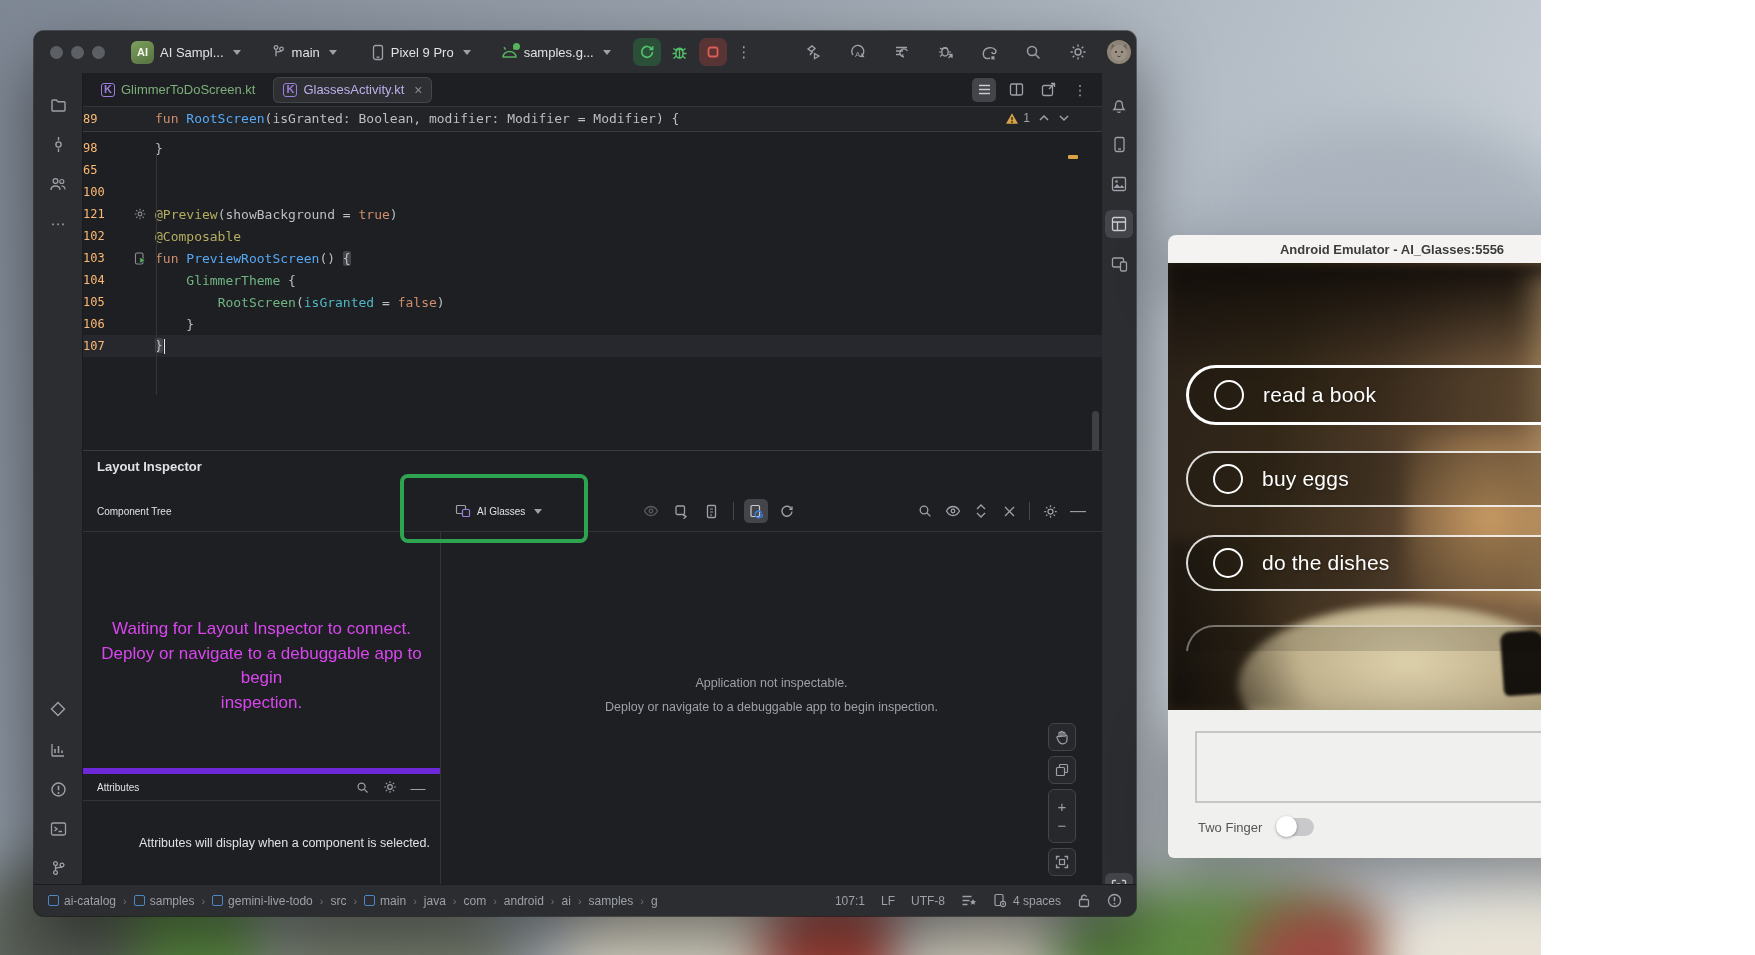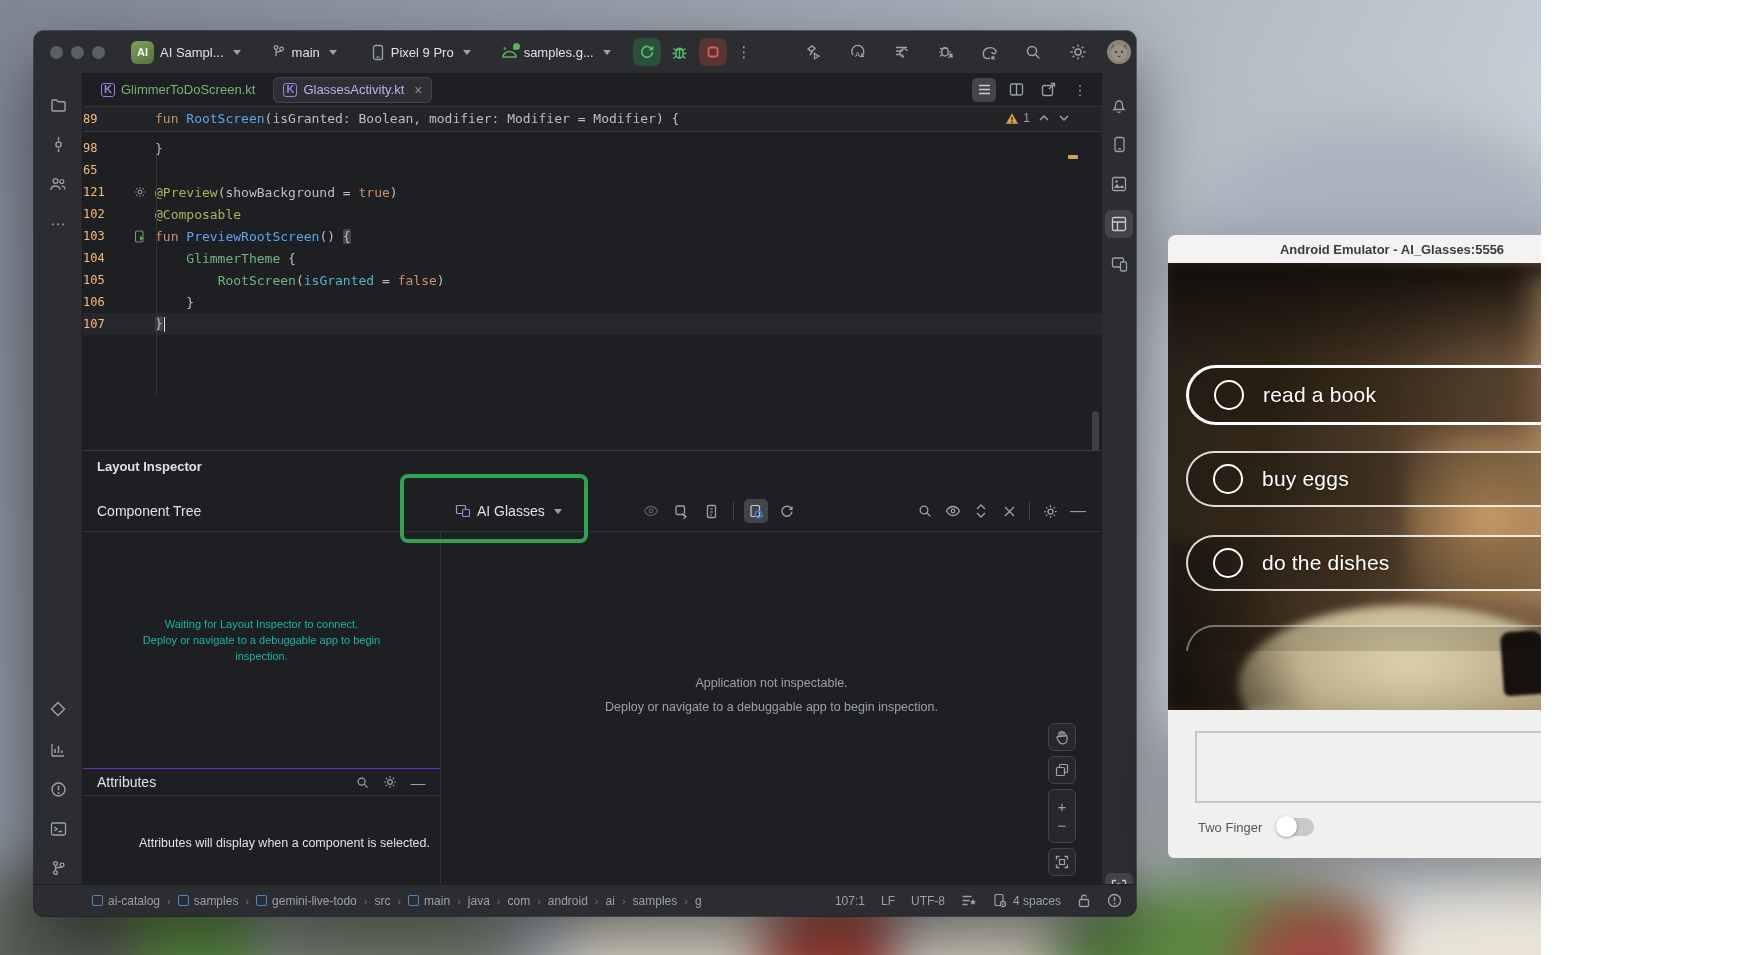--- a/index.html
+++ b/index.html
@@ -51,35 +51,35 @@
   .caret{display:inline-block;width:1.5px;height:15px;background:#e8e9ea;vertical-align:middle;margin-left:1px;}
   .inspect-widget{position:absolute;right:32px;top:4px;display:flex;align-items:center;gap:8px;color:#9da0a8;font-size:12px;}
   .warn-mark{position:absolute;right:24px;top:48px;width:10px;height:4px;background:#d9a343;border-radius:1px;}
   .vscroll{position:absolute;right:3px;top:304px;width:7px;height:60px;background:#47484bcc;border-radius:4px;}
   .indent-guide{position:absolute;left:73px;top:46px;height:242px;width:1px;background:#33353a;}
   
   .lipanel{position:absolute;left:49px;top:419px;right:34px;height:434px;background:#1e1f22;border-top:1px solid #393b40;padding-left:40px;}
   .lptitle{position:absolute;left:14px;top:8px;color:#dfe1e5;font-size:13px;font-weight:bold;}
   .lptoolbar{position:absolute;left:0;top:40px;right:0;height:40px;border-bottom:1px solid #313438;display:flex;align-items:center;}
   .treecol{position:absolute;left:0;top:80px;bottom:0;width:357px;border-right:1px solid #313438;}
-  .tree-msg{position:absolute;left:10px;right:10px;top:86px;text-align:center;color:#14b8a6;font-size:11px;line-height:1.45;white-space:pre-line;}
-  .attr-hdr{position:absolute;left:0;right:0;top:237px;height:26px;border-top:1px solid #6d28d9;border-bottom:1px solid #313438;display:flex;align-items:center;}
+  .tree-msg{position:absolute;left:10px;right:10px;top:86px;text-align:center;color:#d946ef;font-size:17px;line-height:1.45;white-space:pre-line;}
+  .attr-hdr{position:absolute;left:0;right:0;top:237px;height:26px;border-top:6px solid #6d28d9;border-bottom:1px solid #313438;display:flex;align-items:center;}
   .attr-msg{position:absolute;left:10px;right:10px;top:305px;text-align:right;color:#dfe1e5;font-size:12.5px;}
   .maincol{position:absolute;left:358px;top:80px;right:0;bottom:0;}
   .main-msg{position:absolute;left:0;right:0;text-align:center;color:#9da0a8;font-size:12.5px;}
   .zoomctl{position:absolute;right:26px;display:flex;flex-direction:column;gap:5px;align-items:center;}
   .zbox{width:26px;height:26px;background:#26282b;border:1px solid #43454a;border-radius:6px;display:flex;align-items:center;justify-content:center;color:#9da0a8;}
   .zbox.tall{height:52px;flex-direction:column;font-size:15px;gap:2px;}
-  .hdr-label{color:#dfe1e5;font-size:14px;}
+  .hdr-label{color:#dfe1e5;font-size:10px;}
   .mini-ic{width:24px;height:24px;display:flex;align-items:center;justify-content:center;border-radius:5px;flex:none;}
   .vdiv{width:1px;height:18px;background:#43454a;margin:0 4px;flex:none;}
   
   .sbar{position:absolute;left:0;right:0;bottom:0;height:32px;background:#2b2d30;border-top:1px solid #1a1b1e;
     border-radius:0 0 10px 10px;display:flex;align-items:center;font-size:12px;color:#9da0a8;padding:0 14px;box-sizing:border-box;}
-  .bc{display:flex;align-items:center;gap:7px;white-space:nowrap;overflow:hidden;margin-left:44px;}
+  .bc{display:flex;align-items:center;gap:7px;white-space:nowrap;overflow:hidden;}
   .bc-item{display:flex;align-items:center;gap:5px;}
   .bc-sq{width:9px;height:9px;border:1.5px solid #4a88c7;border-radius:2px;flex:none;}
   .bc-sep{color:#6f737a;font-size:11px;}
   .sbar-right{margin-left:auto;display:flex;align-items:center;gap:16px;white-space:nowrap;}
   
   .anno{position:absolute;left:400px;top:474px;width:180px;height:61px;border:4px solid #2ea350;border-radius:8px;z-index:60;}
   
   .emu-title{position:absolute;left:1168px;top:235px;width:448px;height:28px;background:#f4f3f2;border-radius:8px 8px 0 0;
     display:flex;align-items:center;justify-content:center;font-size:13px;font-weight:bold;color:#3c3c3c;
     box-shadow:0 22px 55px rgba(0,0,0,.38);}
@@ -368,20 +368,21 @@
       </div>
     </div>
 
     <div class="editor">
       <div class="sticky">
         <div class="crow" id="sticky-row" style="height:23px;"><span class="lnum">89</span><span class="lgut"></span><span class="ltext"><span class="tk-kw">fun&nbsp;</span><span class="tk-fn">RootScreen</span><span class="tk-p">(isGranted:&nbsp;Boolean,&nbsp;modifier:&nbsp;Modifier&nbsp;=&nbsp;Modifier)&nbsp;{</span></span></div>
       </div>
       <div id="code-rows" style="position:absolute;left:0;top:30px;right:0;">
           <div class="crow"><span class="lnum">98</span><span class="lgut"></span><span class="ltext"><span class="tk-p">}</span></span></div>
           <div class="crow"><span class="lnum">65</span><span class="lgut"></span><span class="ltext"></span></div>
+          <div class="crow"><span class="lnum">100</span><span class="lgut"></span><span class="ltext"></span></div>
           <div class="crow"><span class="lnum">121</span><span class="lgut"><svg width="12" height="12" viewBox="0 0 12 12">
                 <circle cx="6" cy="6" r="1.9" fill="none" stroke="#8a8d93" stroke-width="1.1"></circle>
                 <g stroke="#8a8d93" stroke-width="1.1">
                   <path d="M6 .7v1.7M6 9.6v1.7M.7 6h1.7M9.6 6h1.7M2.2 2.2l1.2 1.2M8.6 8.6l1.2 1.2M9.8 2.2L8.6 3.4M3.4 8.6L2.2 9.8"></path>
                 </g>
               </svg></span><span class="ltext"><span class="tk-ann">@Preview</span><span class="tk-p">(showBackground&nbsp;=&nbsp;</span><span class="tk-kw">true</span><span class="tk-p">)</span></span></div>
           <div class="crow"><span class="lnum">102</span><span class="lgut"></span><span class="ltext"><span class="tk-ann">@Composable</span></span></div>
           <div class="crow"><span class="lnum">103</span><span class="lgut"><svg width="13" height="13" viewBox="0 0 13 13">
                 <rect x="1.5" y="1" width="7.5" height="11" rx="1.5" fill="none" stroke="#8a8d93" stroke-width="1.1"></rect>
                 <path d="M5.8 5.2l5.2 3.1-5.2 3.1z" fill="#57b35c" stroke="#1e1f22" stroke-width="0.7"></path>

